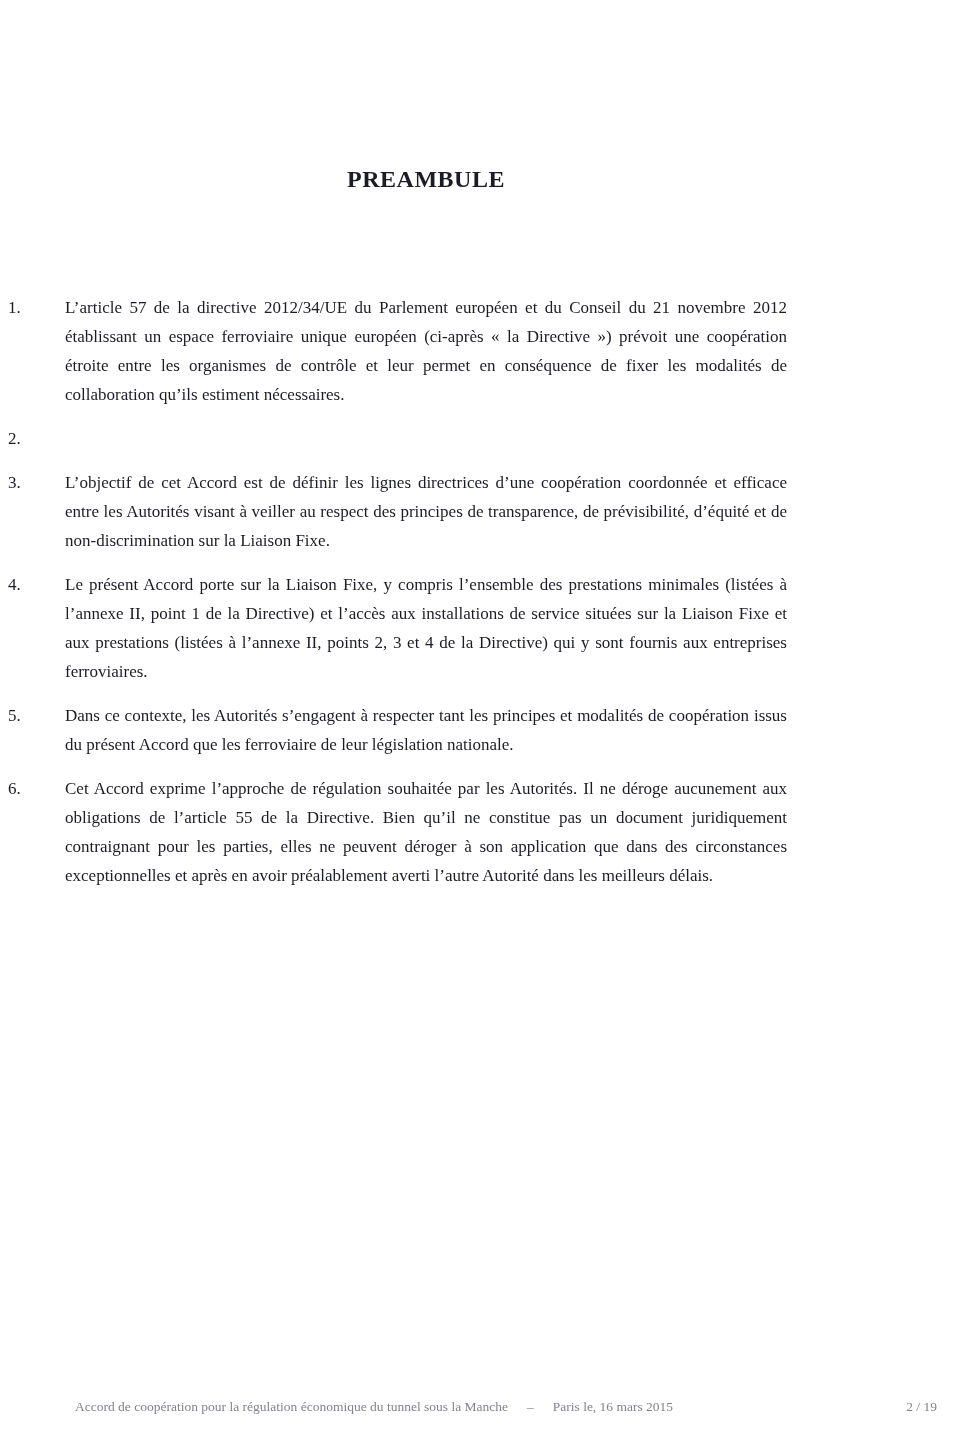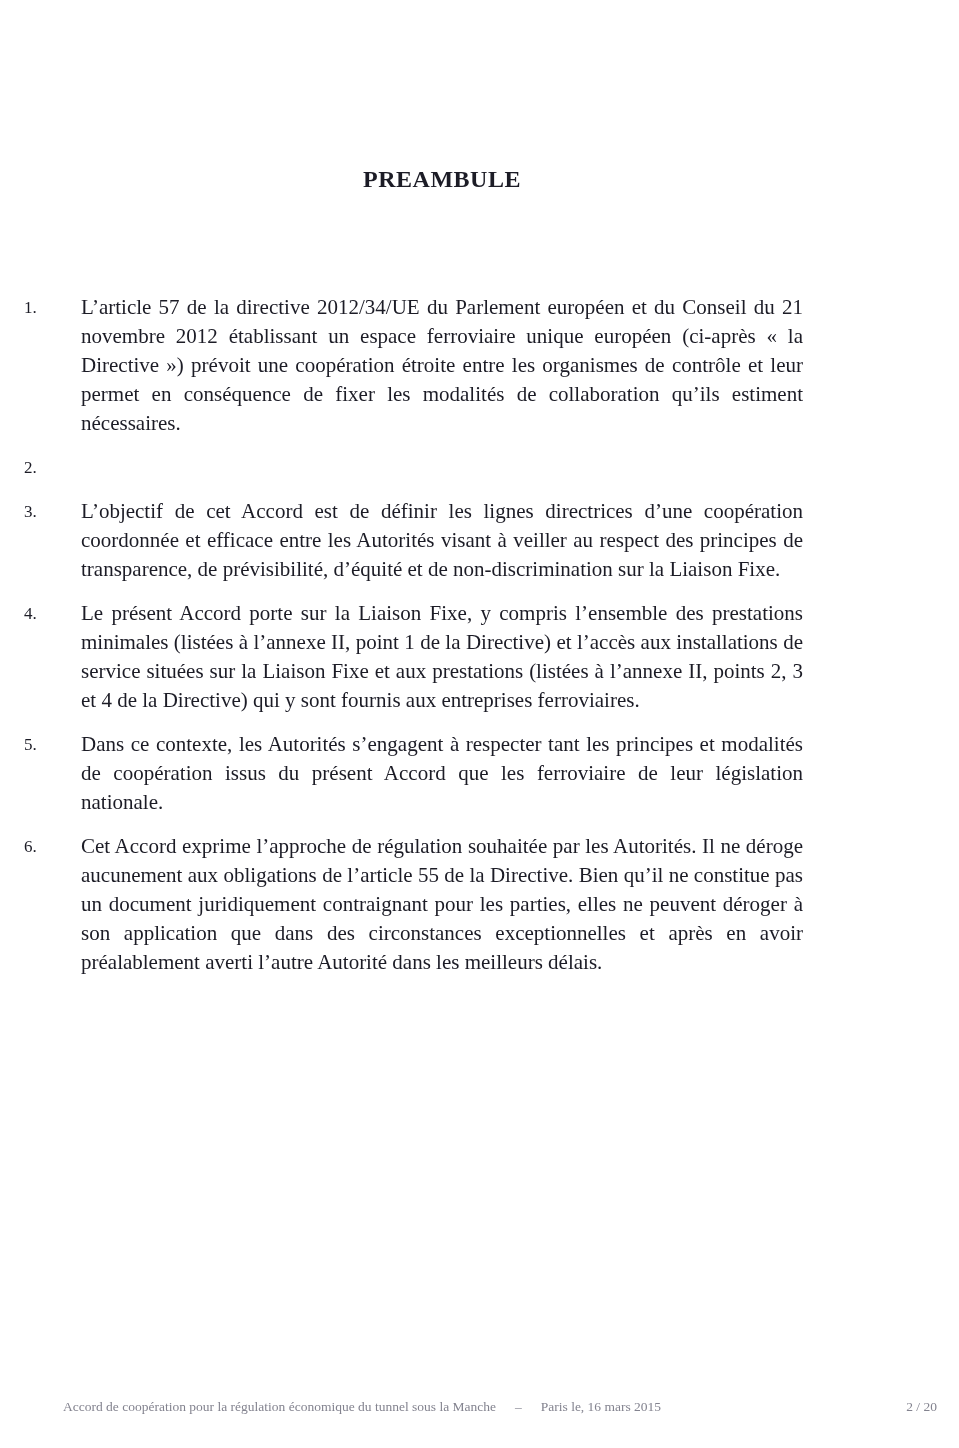--- a/index.html
+++ b/index.html
@@ -10,21 +10,21 @@
   .page {
     position: relative;
     width: 959px;
     height: 1448px;
     background: #ffffff;
     font-family: "Liberation Serif", "DejaVu Serif", serif;
     color: #1c1c26;
     overflow: hidden;
   }
   .content {
-    padding: 166px 0 0 16px;
+    padding: 166px 0 0 0;
   }
   .doc-title {
     margin: 0 172px 0 65px; 
     width: 722px;
     text-align: center;
     font-size: 24px;
     font-weight: bold;
     letter-spacing: 0.5px;
     line-height: 26px;
   }
@@ -36,28 +36,28 @@
     margin: 0 0 15px 8px;
   }
   .para-num {
     flex: 0 0 57px;
     font-size: 17px;
     line-height: 29px;
   }
   .para-text {
     flex: 0 0 722px;
     width: 722px;
-    font-size: 21px;
+    font-size: 17px;
     line-height: 29px;
     text-align: justify;
     text-justify: inter-word;
   }
   .footer {
     position: absolute;
-    left: 0;
+    left: 12px;
     right: 0;
     top: 1399px;
     display: flex;
     align-items: baseline;
     justify-content: space-between;
     padding: 0 22px 0 63px;
     font-size: 13.5px;
     color: #83838f;
   }
   .footer-left {
@@ -109,15 +109,15 @@
 
     </div>
   </div>
 
   <div class="footer">
     <div class="footer-left">
       <span>Accord de coopération pour la régulation économique du tunnel sous la Manche</span>
       <span class="footer-sep">–</span>
       <span>Paris le, 16 mars 2015</span>
     </div>
-    <span>2 / 20</span>
+    <span>2 / 19</span>
   </div>
 </div>
 
 </body></html>

